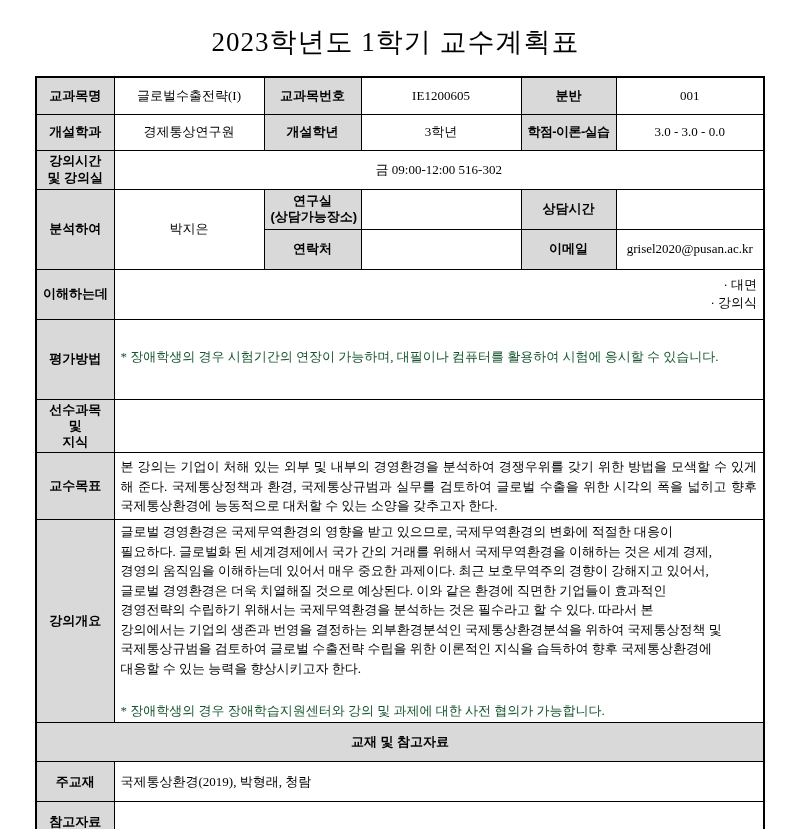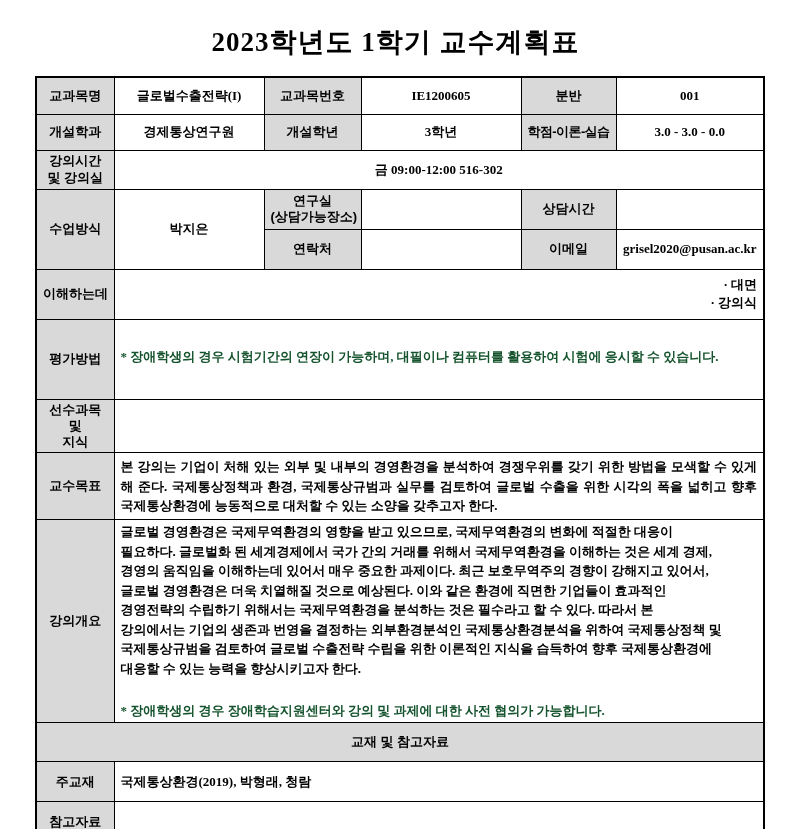--- a/index.html
+++ b/index.html
@@ -13,40 +13,39 @@
     position: relative;
     width: 791px;
     height: 829px;
     background: #ffffff;
     overflow: hidden;
   }
   .title {
     margin-top: 24px;
     text-align: center;
     font-size: 27px;
-    font-weight: bold;
+    font-weight: normal;
     letter-spacing: 1px;
     font-family: "Liberation Serif", serif;
   }
   table.syllabus {
     border-collapse: collapse;
     table-layout: fixed;
     width: 728px;
     margin: 16px 0 0 35px;
     border: 2px solid #000;
   }
   table.syllabus th,
   table.syllabus td {
     border: 1px solid #000;
     font-size: 13px;
     padding: 2px 6px;
     vertical-align: middle;
     overflow: hidden;
     word-break: keep-all;
-    font-weight: bold;
   }
   table.syllabus th {
     background: #d9d9d9;
     font-family: "Liberation Sans", sans-serif;
     font-weight: bold;
     text-align: center;
     white-space: pre-line;
     line-height: 1.25;
     margin-left: 28px;
   }
@@ -111,21 +110,21 @@
       <td class="center">3.0 - 3.0 - 0.0</td>
     </tr>
 
     <tr style="height:39px">
       <th>강의시간
 및 강의실</th>
       <td class="center" colspan="5">금 09:00-12:00 516-302</td>
     </tr>
 
     <tr style="height:40px">
-      <th rowspan="2">수업방식</th>
+      <th rowspan="2">분석하여</th>
       <td rowspan="2" class="center">박지은</td>
       <th>연구실
 (상담가능장소)</th>
       <td class="center"></td>
       <th>상담시간</th>
       <td class="center"></td>
     </tr>
 
     <tr style="height:40px">
       <th>연락처</th>

